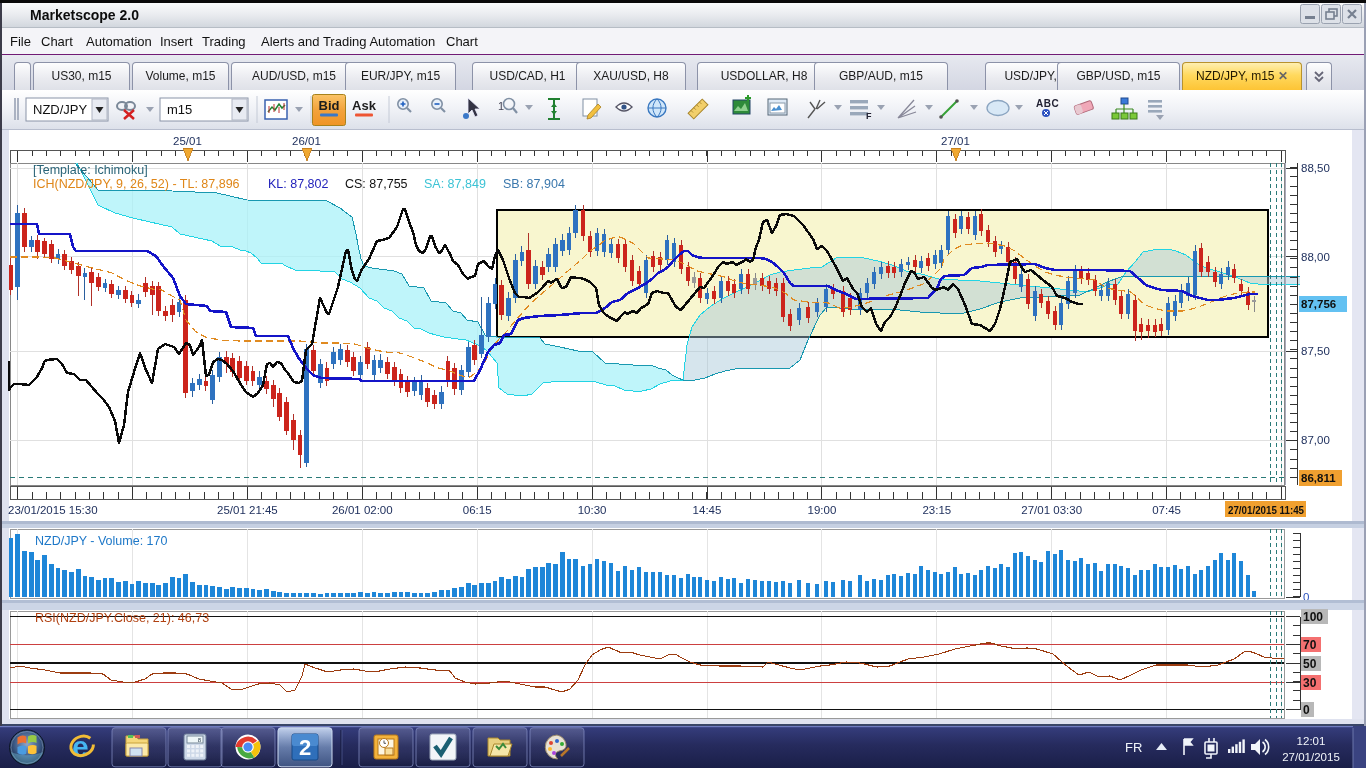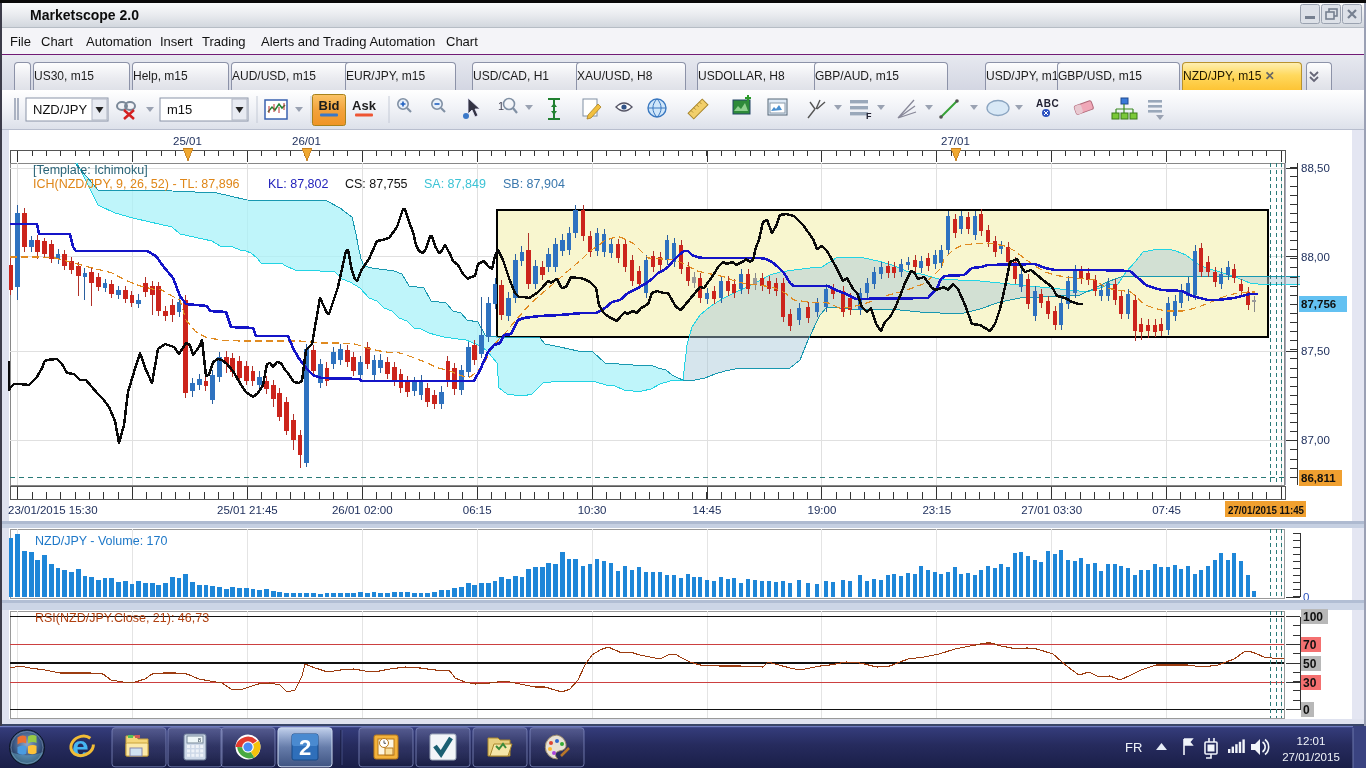--- a/index.html
+++ b/index.html
@@ -7,21 +7,21 @@
  background:linear-gradient(#0a0a0a 0,#0a0a0a 3px,#fafbfc 3px,#e9ebef 15px,#d2d7de 27px,#9aa2ac 28px);
 }
 #titlebar .t{position:absolute;left:30px;top:7px;font-size:14px;font-weight:bold;color:#0c0c0c}
 #menubar{position:absolute;left:0;top:28px;width:1366px;height:27px;background:#f4f4f8;
  border-bottom:1px solid #701a75}
 #menubar span{position:absolute;top:6px;font-size:13px;color:#111}
 #tabstrip{position:absolute;left:0;top:55px;width:1366px;height:35px;
  background:linear-gradient(#e7e9f0,#d3d6e2)}
 .tab{position:absolute;top:7px;height:28px;border:1px solid #8c92a8;border-bottom:none;
  border-radius:4px 4px 0 0;background:linear-gradient(#fdfdfe,#e9eaef 60%,#dfe1e8);
- font-size:12px;color:#1c1c1c;text-align:left;line-height:26px}
+ font-size:12px;color:#1c1c1c;text-align:center;line-height:26px}
 .tab.act{background:linear-gradient(#ffefb0,#ffd95e 45%,#fdc435);border-color:#b8922e;color:#201800}
 #toolbar{position:absolute;left:0;top:90px;width:1366px;height:40px;
  background:linear-gradient(#ffffff,#eef0f5 55%,#dde1ea);border-bottom:1px solid #b8bece}
 .ax{font-size:11.5px;fill:#20315e}
 .axb{font-size:11.5px;fill:#101010;font-weight:bold}
 .axd{font-size:12px;fill:#101010;font-weight:bold}
 .lblt{font-size:12.5px;fill:#2a6478}
 .lblo{font-size:12.5px;fill:#df8618}
 .lblk{font-size:12.5px;fill:#2222bb}
 .lblc{font-size:12.5px;fill:#111}
@@ -54,21 +54,21 @@
       <span style="left:41px">Chart</span>
       <span style="left:86px">Automation</span>
       <span style="left:160px">Insert</span>
       <span style="left:202px">Trading</span>
       <span style="left:261px">Alerts and Trading Automation</span>
       <span style="left:446px">Chart</span>
     </div>
     <div id="tabstrip">
       <div class="tab" style="left:14px;width:17px"></div>
       <div class="tab" style="left:33px;width:97px">US30, m15</div>
-      <div class="tab" style="left:132px;width:97px">Help, m15</div>
+      <div class="tab" style="left:132px;width:97px">Volume, m15</div>
       <div class="tab" style="left:231px;width:126px">AUD/USD, m15</div>
       <div class="tab" style="left:345px;width:111px">EUR/JPY, m15</div>
       <div class="tab" style="left:472px;width:111px">USD/CAD, H1</div>
       <div class="tab" style="left:576px;width:110px">XAU/USD, H8</div>
       <div class="tab" style="left:697px;width:134px">USDOLLAR, H8</div>
       <div class="tab" style="left:814px;width:134px">GBP/AUD, m15</div>
       <div class="tab" style="left:985px;width:118px">USD/JPY, m15</div>
       <div class="tab" style="left:1057px;width:123px">GBP/USD, m15</div>
       <div class="tab act" style="left:1182px;width:120px">NZD/JPY, m15 <span style="color:#666;font-weight:bold">✕</span></div>
       <div class="tab" style="left:1306px;width:26px"><svg width="14" height="14" viewBox="0 0 14 14" style="margin-top:6px">

